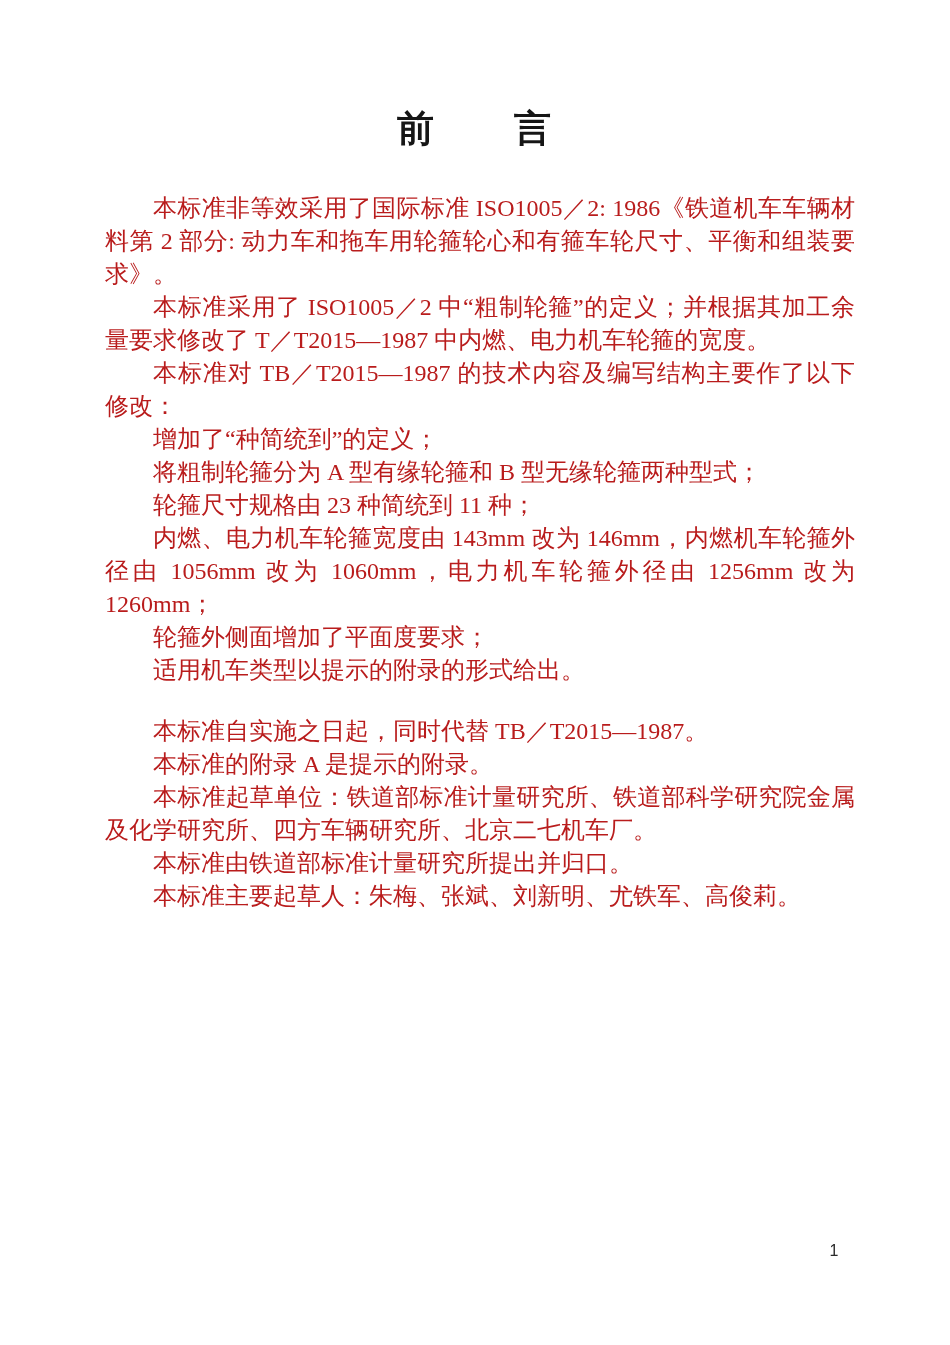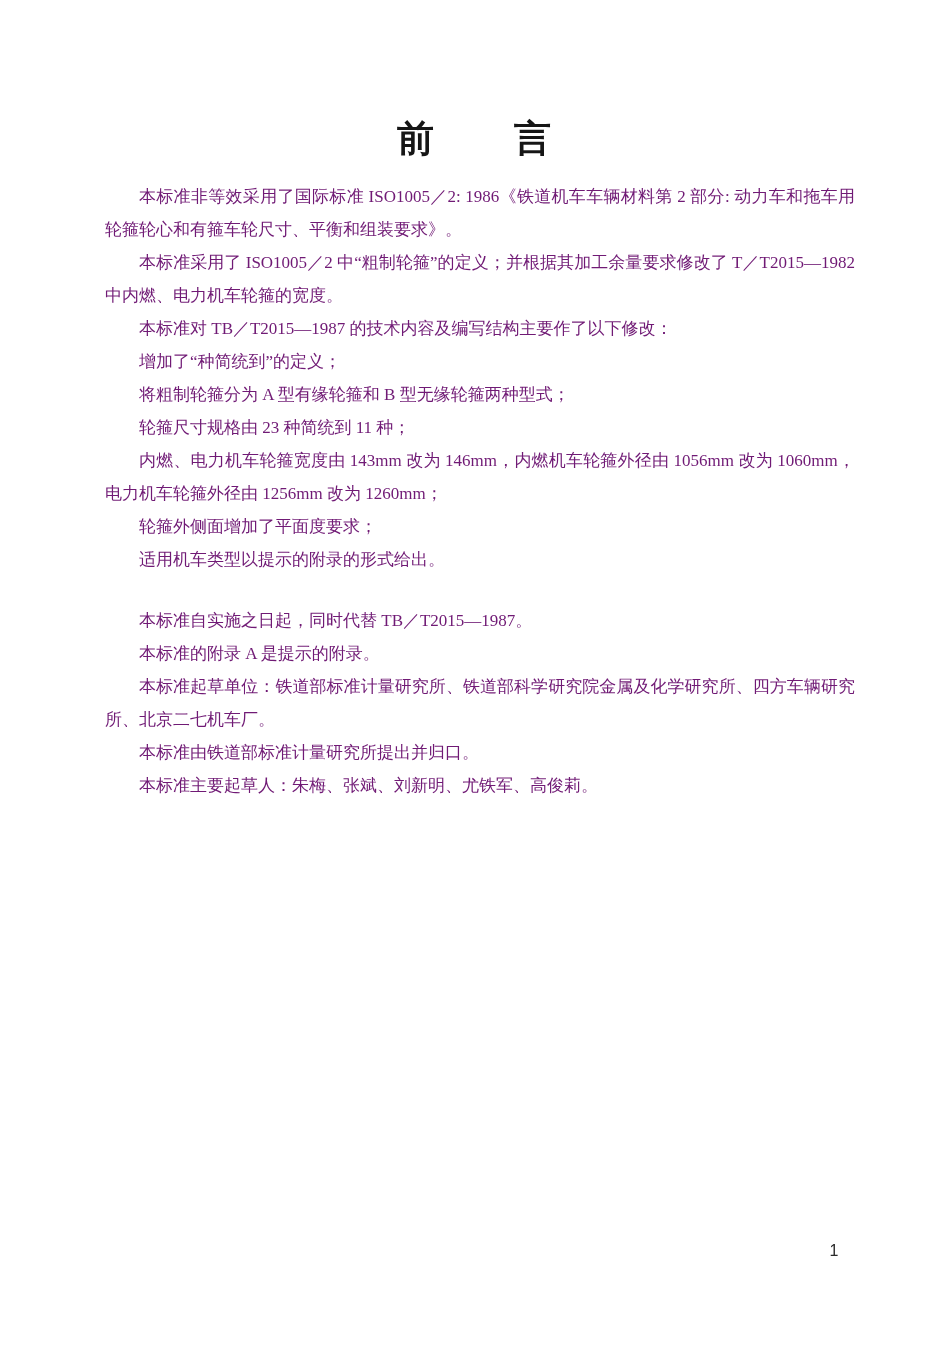--- a/index.html
+++ b/index.html
@@ -10,36 +10,36 @@
   .page {
     position: relative;
     width: 950px;
     height: 1345px;
     background: #ffffff;
     color: #1b1b1b;
     font-family: "Liberation Serif", "DejaVu Serif", serif;
     overflow: hidden;
   }
   .doc-title {
-    margin: 10px;
+    margin: 0;
     padding-top: 106px;
     text-align: center;
     font-size: 37px;
     line-height: 46px;
     font-weight: 600;
     letter-spacing: 2px;
     color: #161616;
   }
   .content {
     width: 750px;
-    margin: 18px 95px 0 105px;
-    font-size: 17px;
+    margin: 40px 95px 0 105px;
+    font-size: 24px;
     line-height: 33px;
     text-align: justify;
-    color: #701a75;
+    color: #b91c1c;
   }
   .content p {
     margin: 0;
     text-indent: 2em;
   }
   .content p.group-gap {
     margin-top: 28px;
   }
   .page-number {
     position: absolute;
@@ -55,21 +55,21 @@
 </style>
 </head>
 <body>
 
 <div class="page">
 
   <h1 class="doc-title">前　　言</h1>
 
   <section class="content">
     <p>本标准非等效采用了国际标准 ISO1005／2: 1986《铁道机车车辆材料第 2 部分: 动力车和拖车用轮箍轮心和有箍车轮尺寸、平衡和组装要求》。</p>
-    <p>本标准采用了 ISO1005／2 中“粗制轮箍”的定义；并根据其加工余量要求修改了 T／T2015—1982 中内燃、电力机车轮箍的宽度。</p>
+    <p>本标准采用了 ISO1005／2 中“粗制轮箍”的定义；并根据其加工余量要求修改了 T／T2015—1987 中内燃、电力机车轮箍的宽度。</p>
     <p>本标准对 TB／T2015—1987 的技术内容及编写结构主要作了以下修改：</p>
     <p>增加了“种简统到”的定义；</p>
     <p>将粗制轮箍分为 A 型有缘轮箍和 B 型无缘轮箍两种型式；</p>
     <p>轮箍尺寸规格由 23 种简统到 11 种；</p>
     <p>内燃、电力机车轮箍宽度由 143mm 改为 146mm，内燃机车轮箍外径由 1056mm 改为 1060mm，电力机车轮箍外径由 1256mm 改为 1260mm；</p>
     <p>轮箍外侧面增加了平面度要求；</p>
     <p>适用机车类型以提示的附录的形式给出。</p>
     <p class="group-gap">本标准自实施之日起，同时代替 TB／T2015—1987。</p>
     <p>本标准的附录 A 是提示的附录。</p>
     <p>本标准起草单位：铁道部标准计量研究所、铁道部科学研究院金属及化学研究所、四方车辆研究所、北京二七机车厂。</p>

